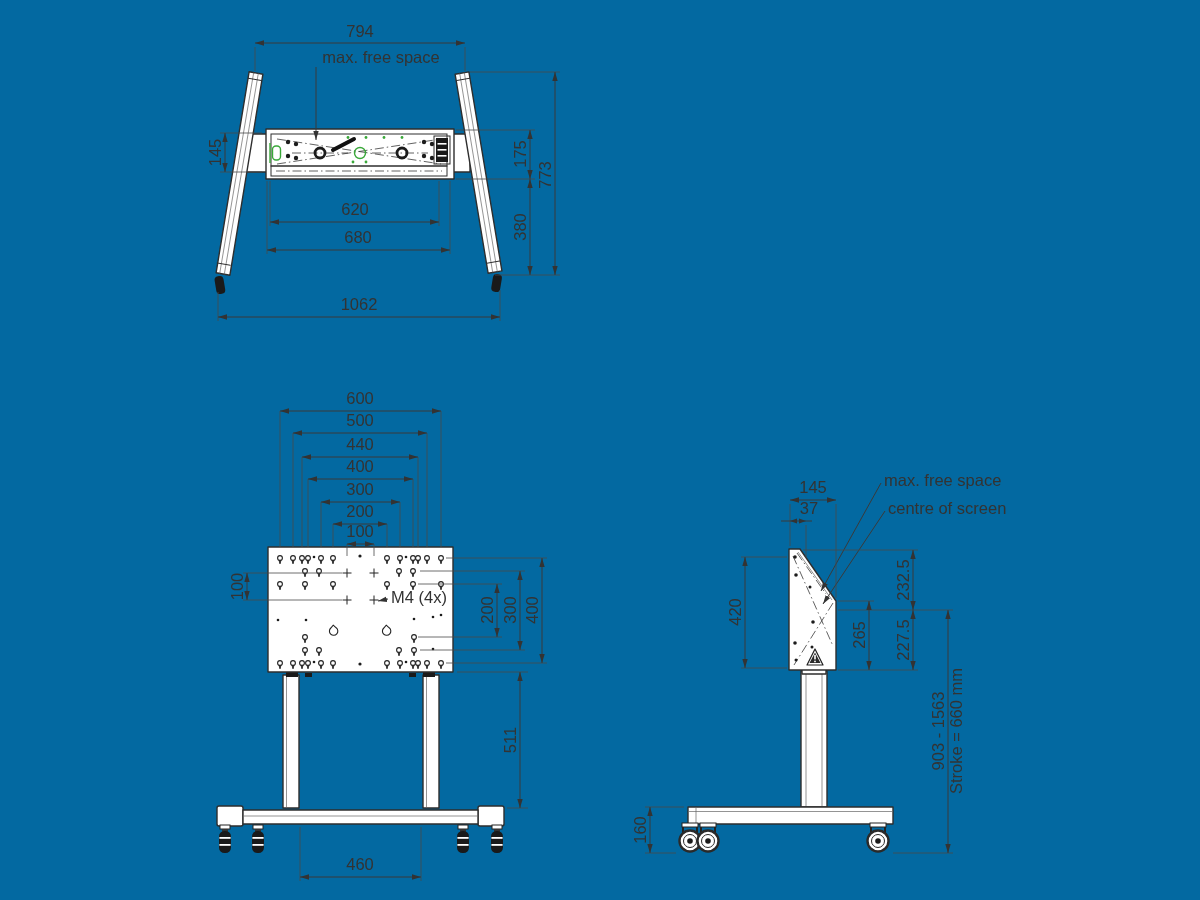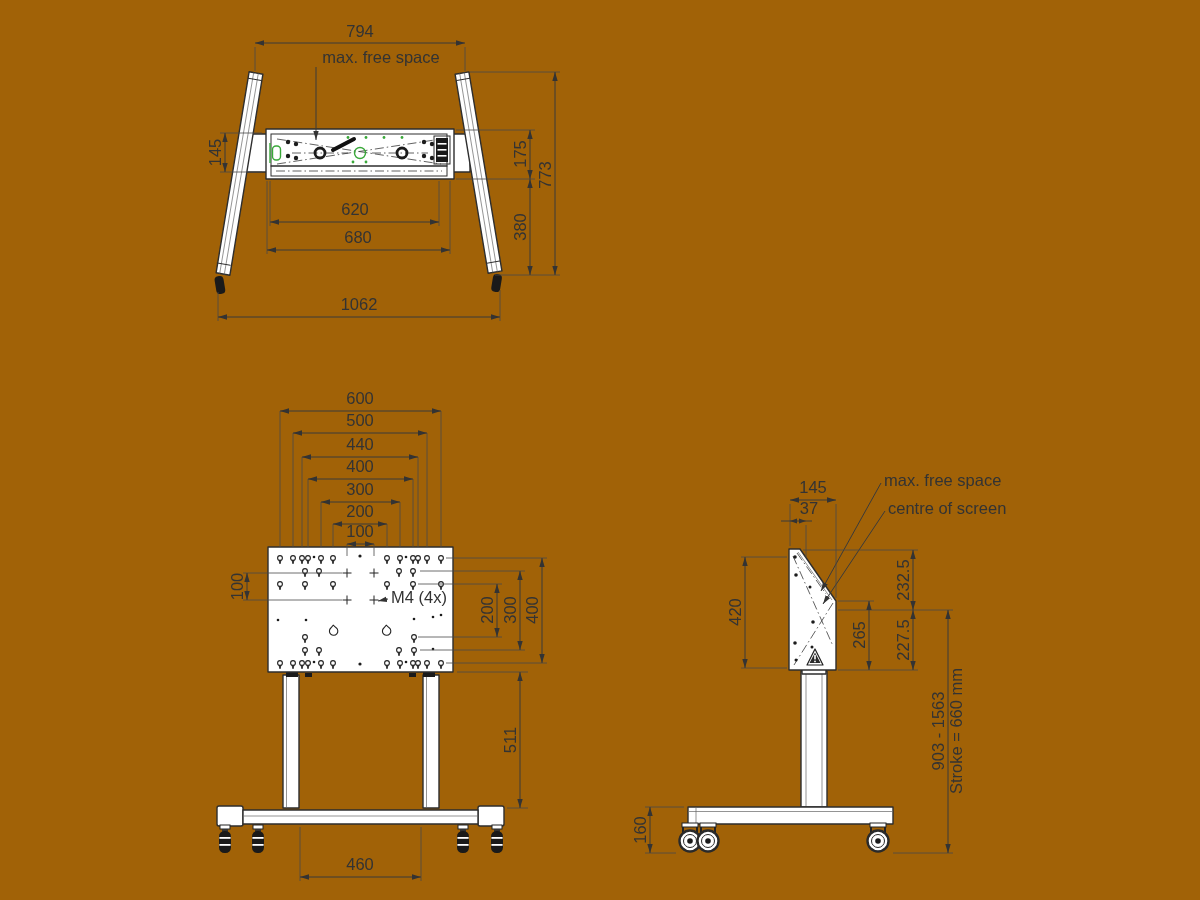--- a/index.html
+++ b/index.html
@@ -1,16 +1,16 @@
 <!DOCTYPE html>
 <html><head>
 <meta charset="utf-8">
 <style>
   html,body{margin:0;padding:0;background:#fff;}
-  .stage{width:1200px;height:900px;background:#a16207;position:relative;overflow:hidden;}
+  .stage{width:1200px;height:900px;background:#0369a1;position:relative;overflow:hidden;}
   svg{display:block;}
   .shape{fill:#fff;stroke:#2e2e2e;stroke-width:1.4;stroke-linejoin:round;}
   .thin{fill:none;stroke:#2e2e2e;stroke-width:1;}
   .inner{fill:none;stroke:#666;stroke-width:0.7;}
   .dim{stroke:#3a3a3a;stroke-width:1;fill:none;}
   .ext{stroke:#4a4a4a;stroke-width:0.8;fill:none;}
   .dashdot{stroke:#3a3a3a;stroke-width:0.8;fill:none;stroke-dasharray:9 3 1.5 3;}
   .dimtext{font-family:"Liberation Sans",sans-serif;font-size:16.5px;fill:#333;}
   .dot{fill:#1c1c1c;}
   .gdot{fill:#3aa83a;}

